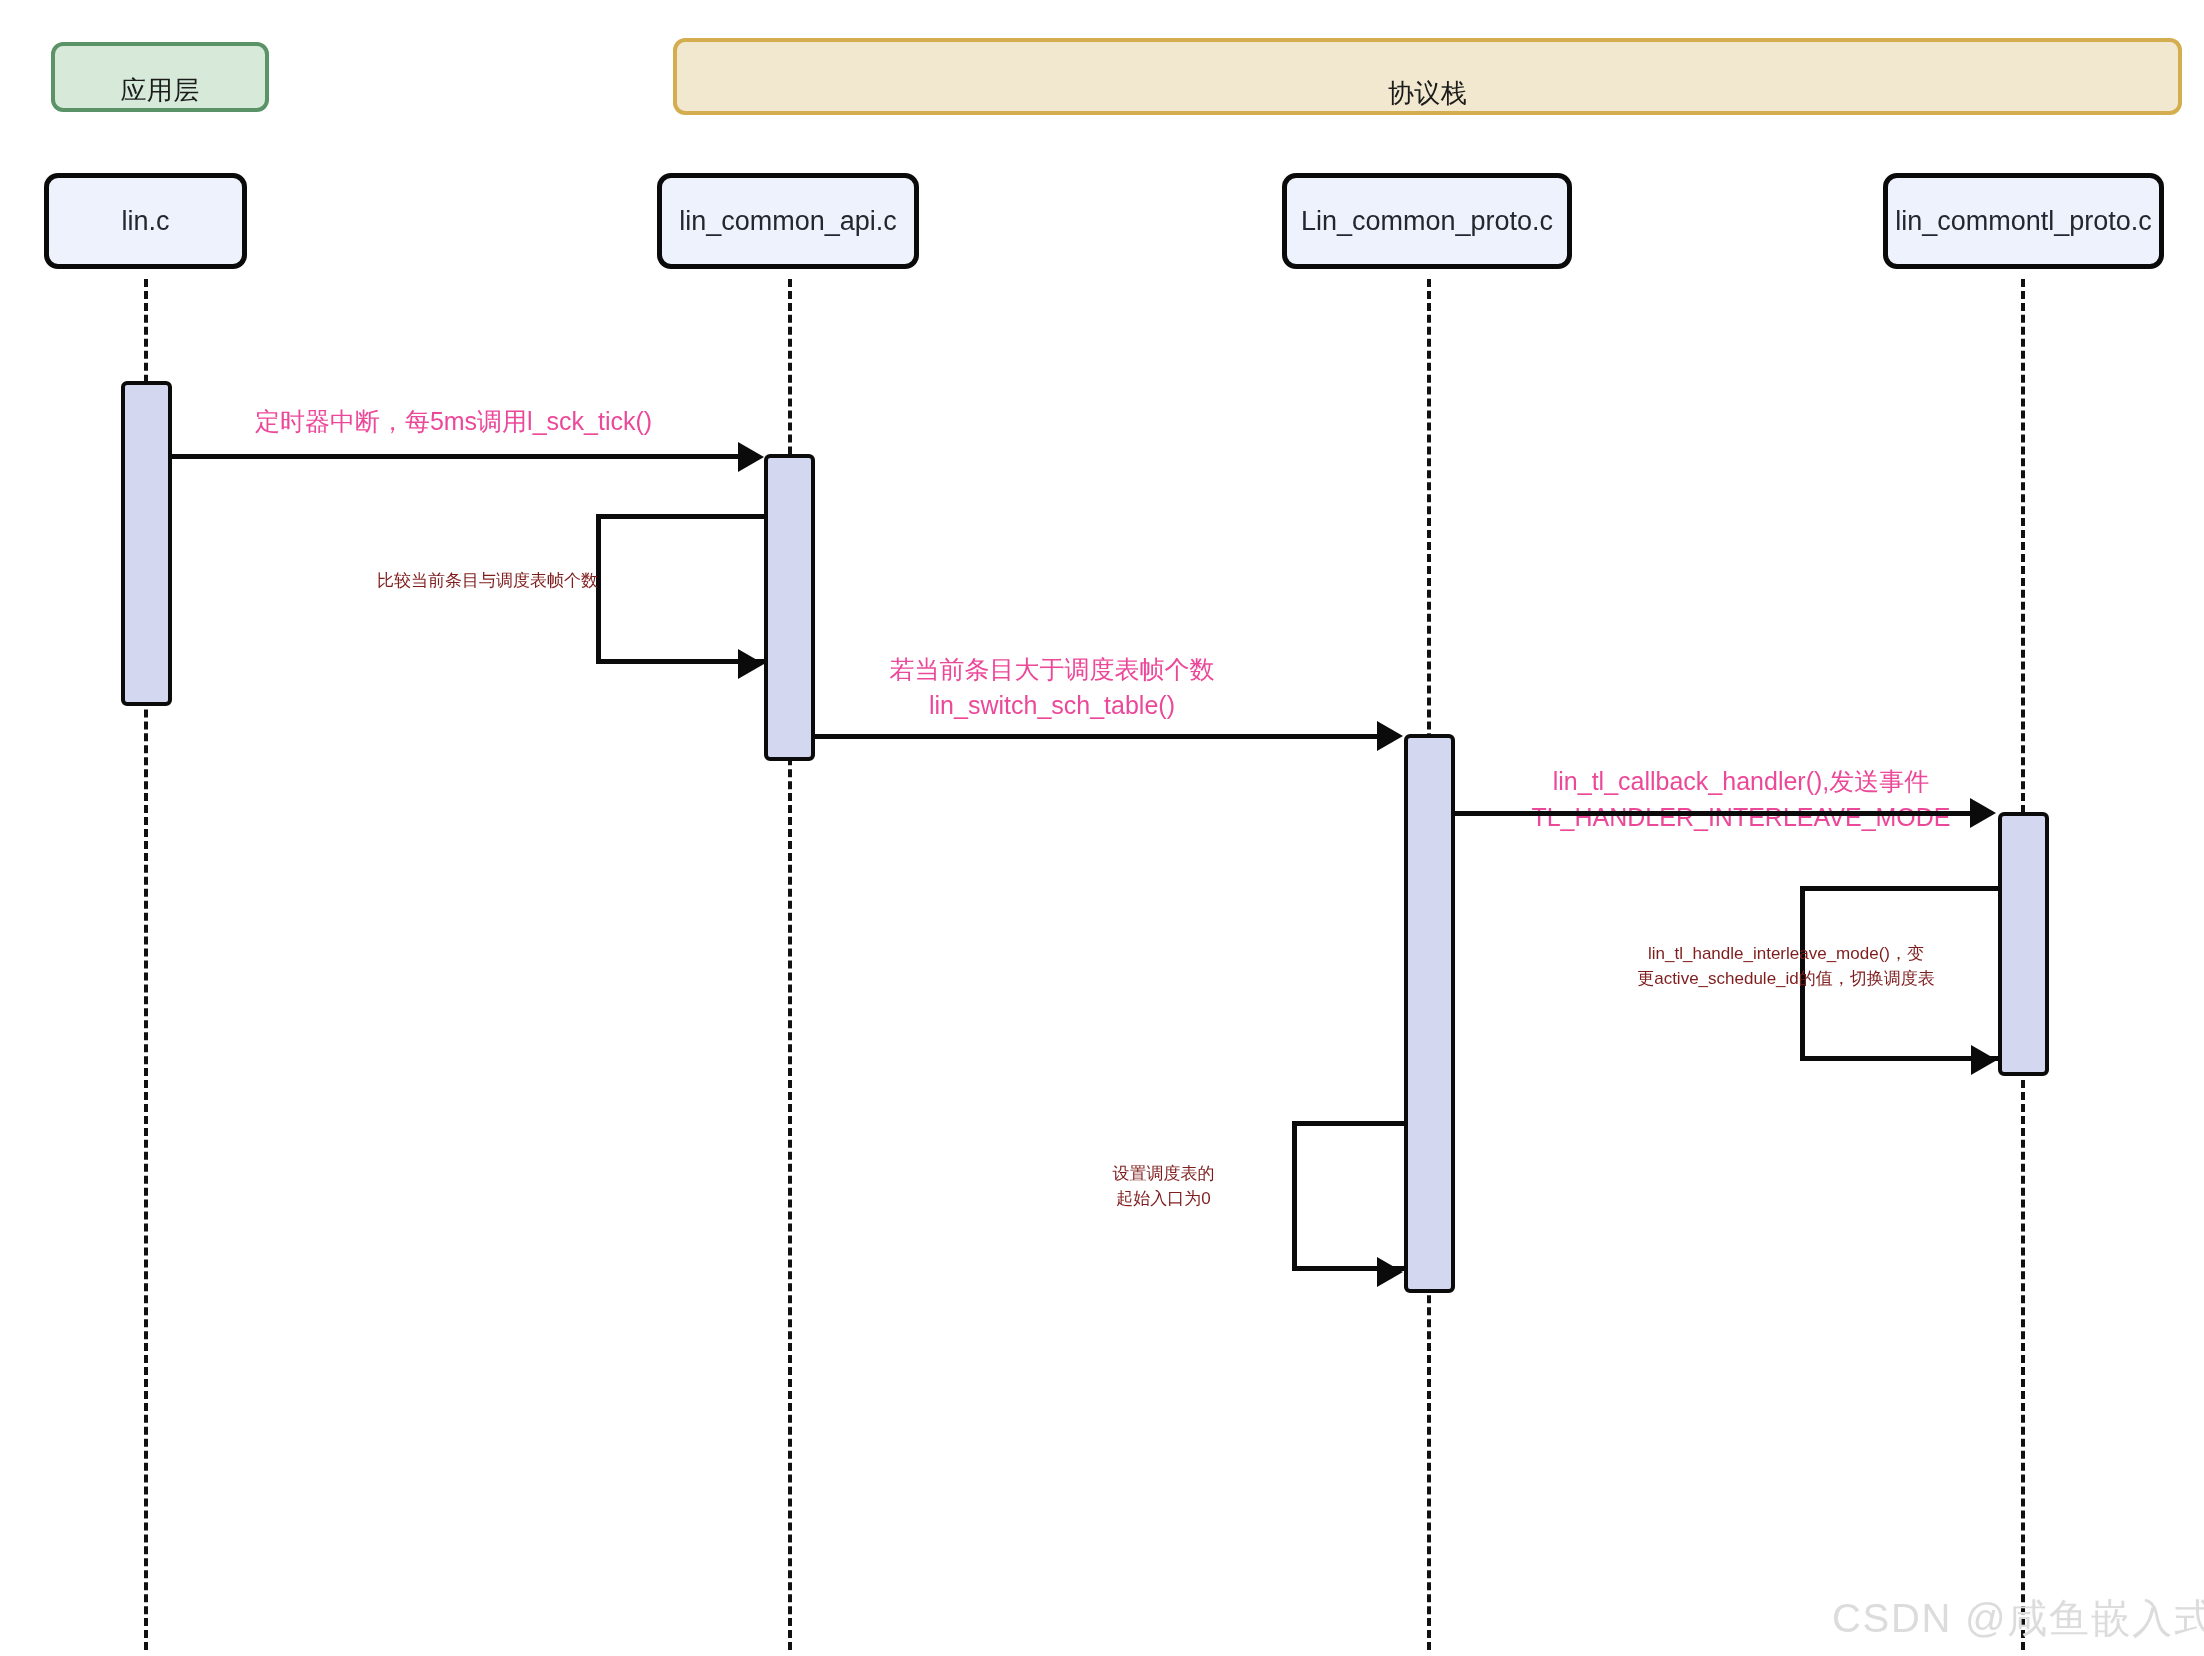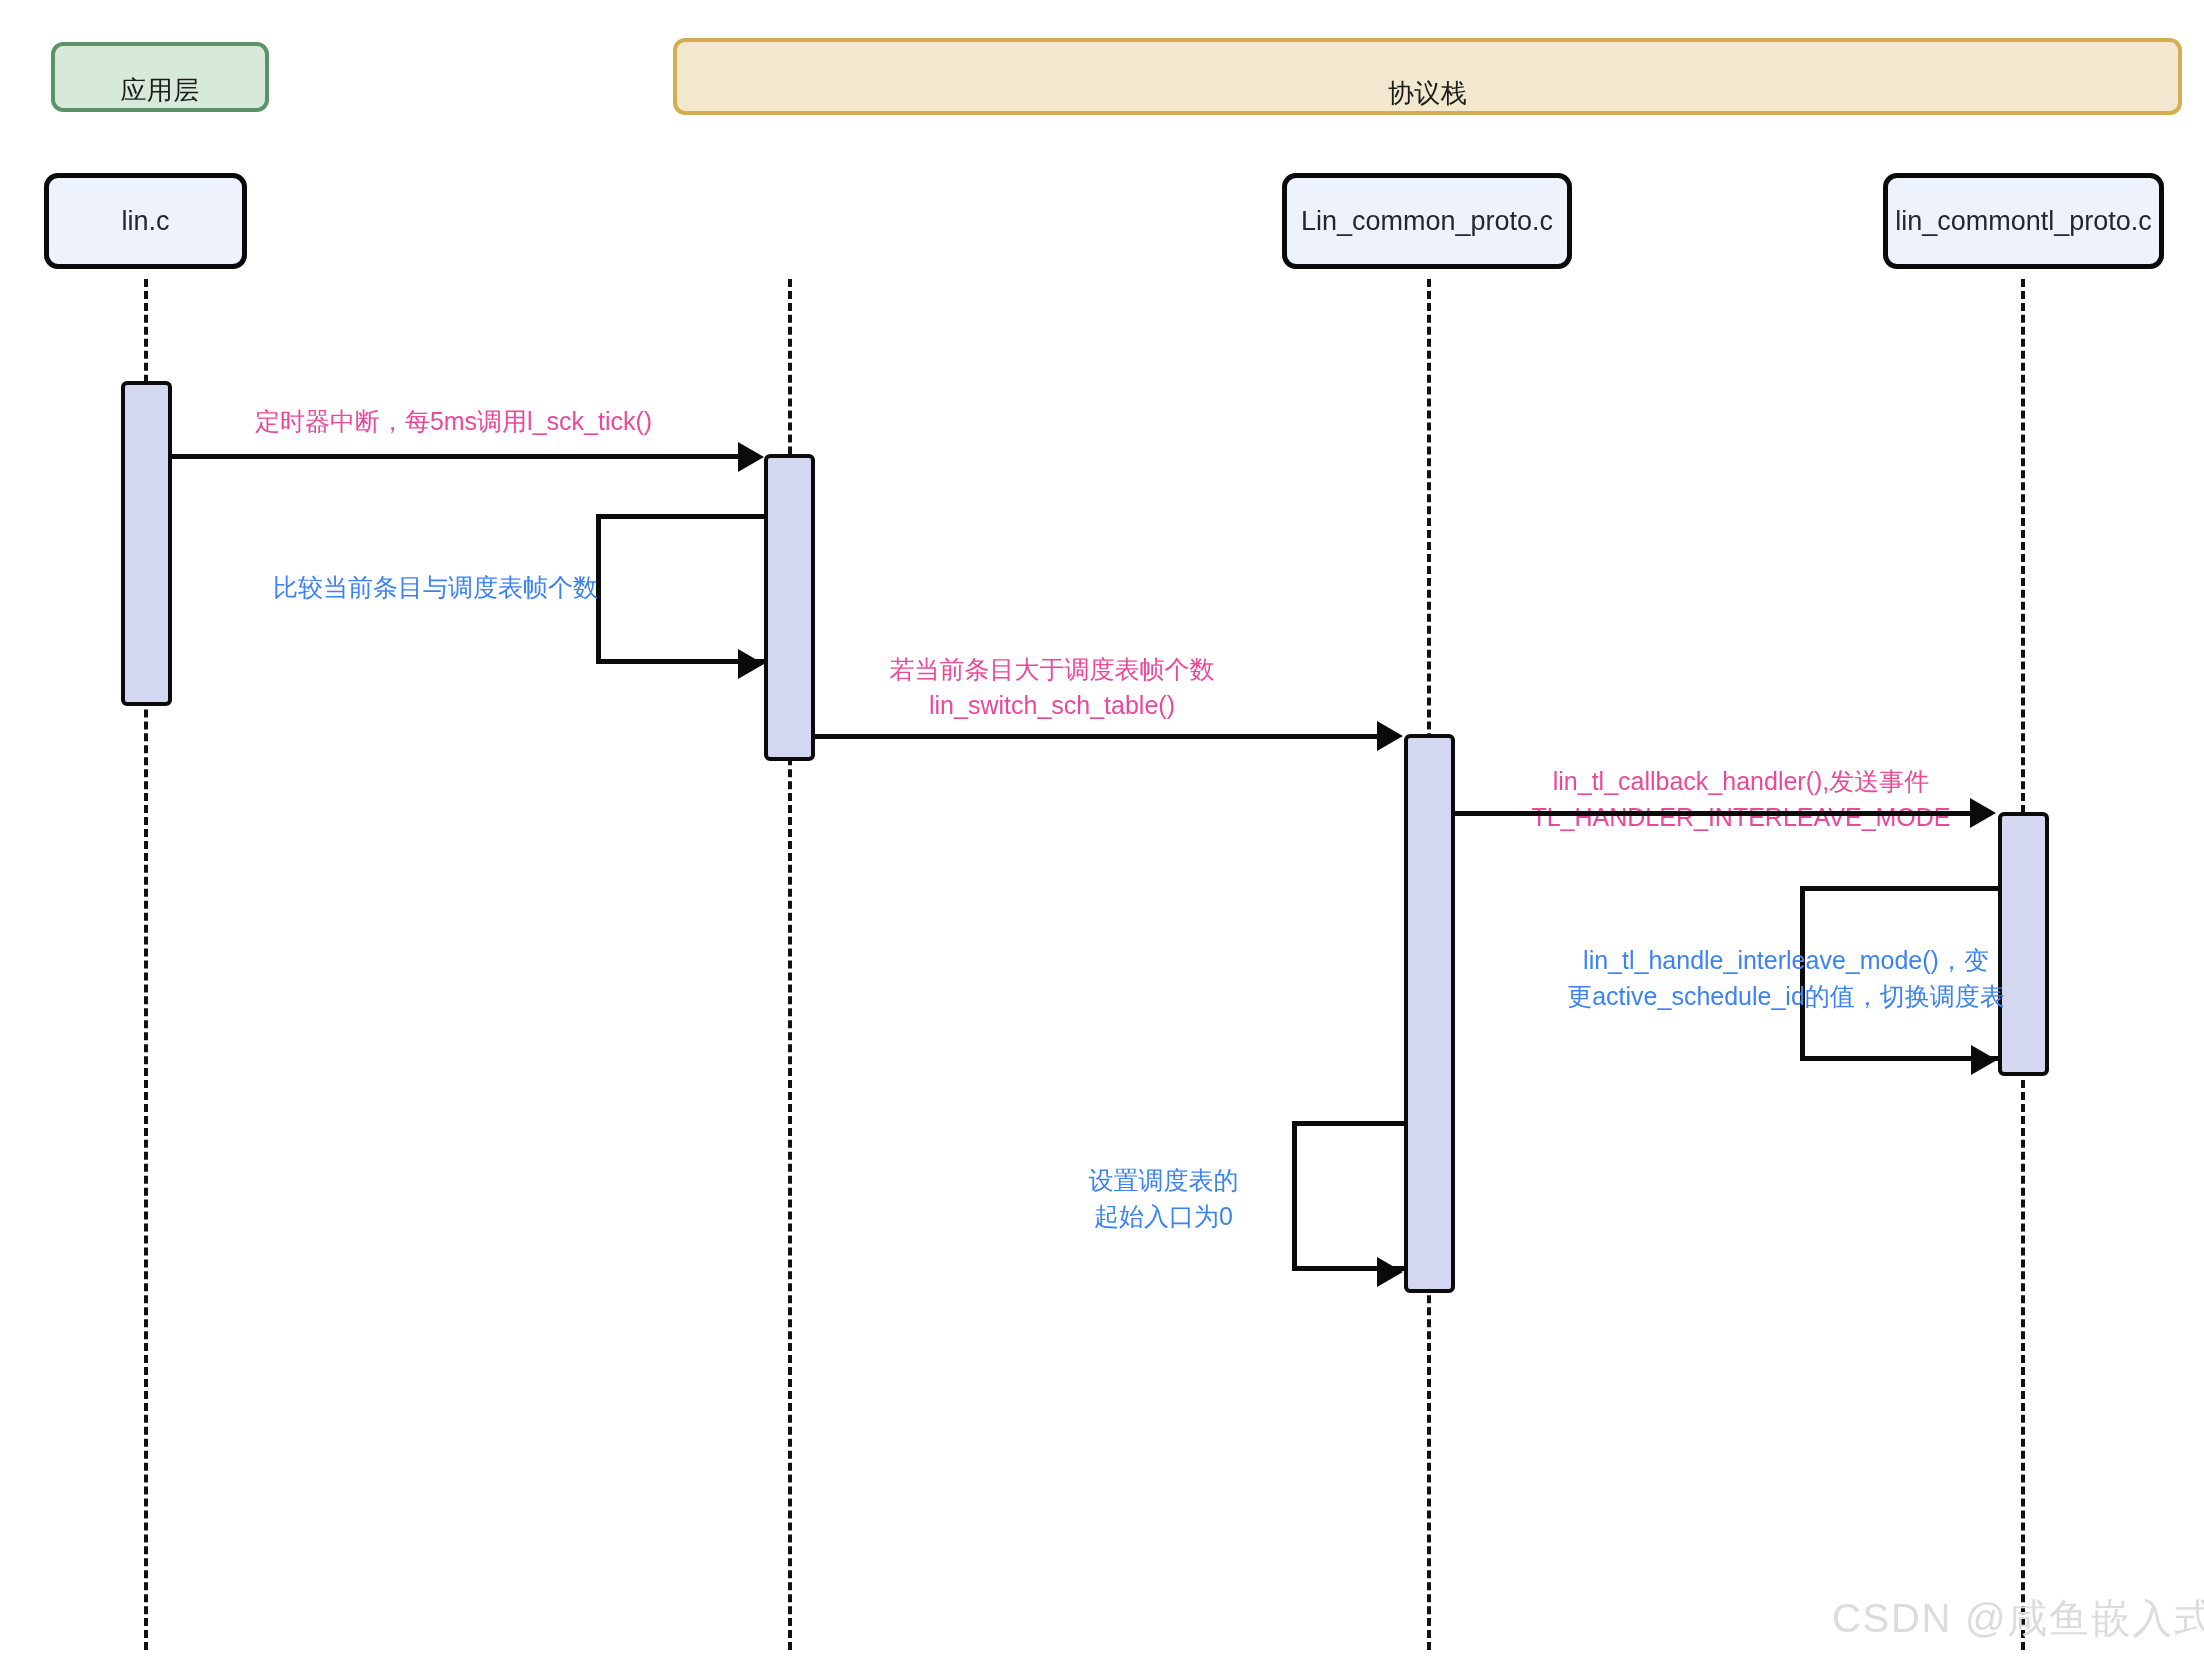--- a/index.html
+++ b/index.html
@@ -99,23 +99,23 @@
   .msg-label {
     position: absolute;
     font-size: 25px;
     line-height: 1.42;
     color: #ec4899;
     text-align: center;
     white-space: pre-line;
   }
   .loop-label {
     position: absolute;
-    font-size: 25px;
+    font-size: 17px;
     line-height: 1.45;
-    color: #3b82f6;
+    color: #7f1d1d;
     text-align: center;
     white-space: pre-line;
   }
 
   
   .watermark {
     position: absolute;
     font-size: 40px;
     color: #dcdcdc;
     white-space: nowrap;
@@ -137,20 +137,23 @@
 
   <div class="lifeline" style="left:144px; top:279px; height:1371px;"></div>
   <div class="lifeline" style="left:788px; top:279px; height:1371px;"></div>
   <div class="lifeline" style="left:1427px; top:279px; height:1371px;"></div>
   <div class="lifeline" style="left:2021px; top:279px; height:1371px;"></div>
 
   <div class="participant" style="left:44px; top:173px; width:203px; height:96px;">
     <span>lin.c</span>
   </div>
 
+  <div class="participant" style="left:657px; top:173px; width:262px; height:96px;">
+    <span>lin_common_api.c</span>
+  </div>
 
   <div class="participant" style="left:1282px; top:173px; width:290px; height:96px;align-items:center;">
     <span>Lin_common_proto.c</span>
   </div>
 
   <div class="participant" style="left:1883px; top:173px; width:281px; height:96px;">
     <span>lin_commontl_proto.c</span>
   </div>
 
   <div class="activation" style="left:121px; top:381px; width:51px; height:325px;"></div>

